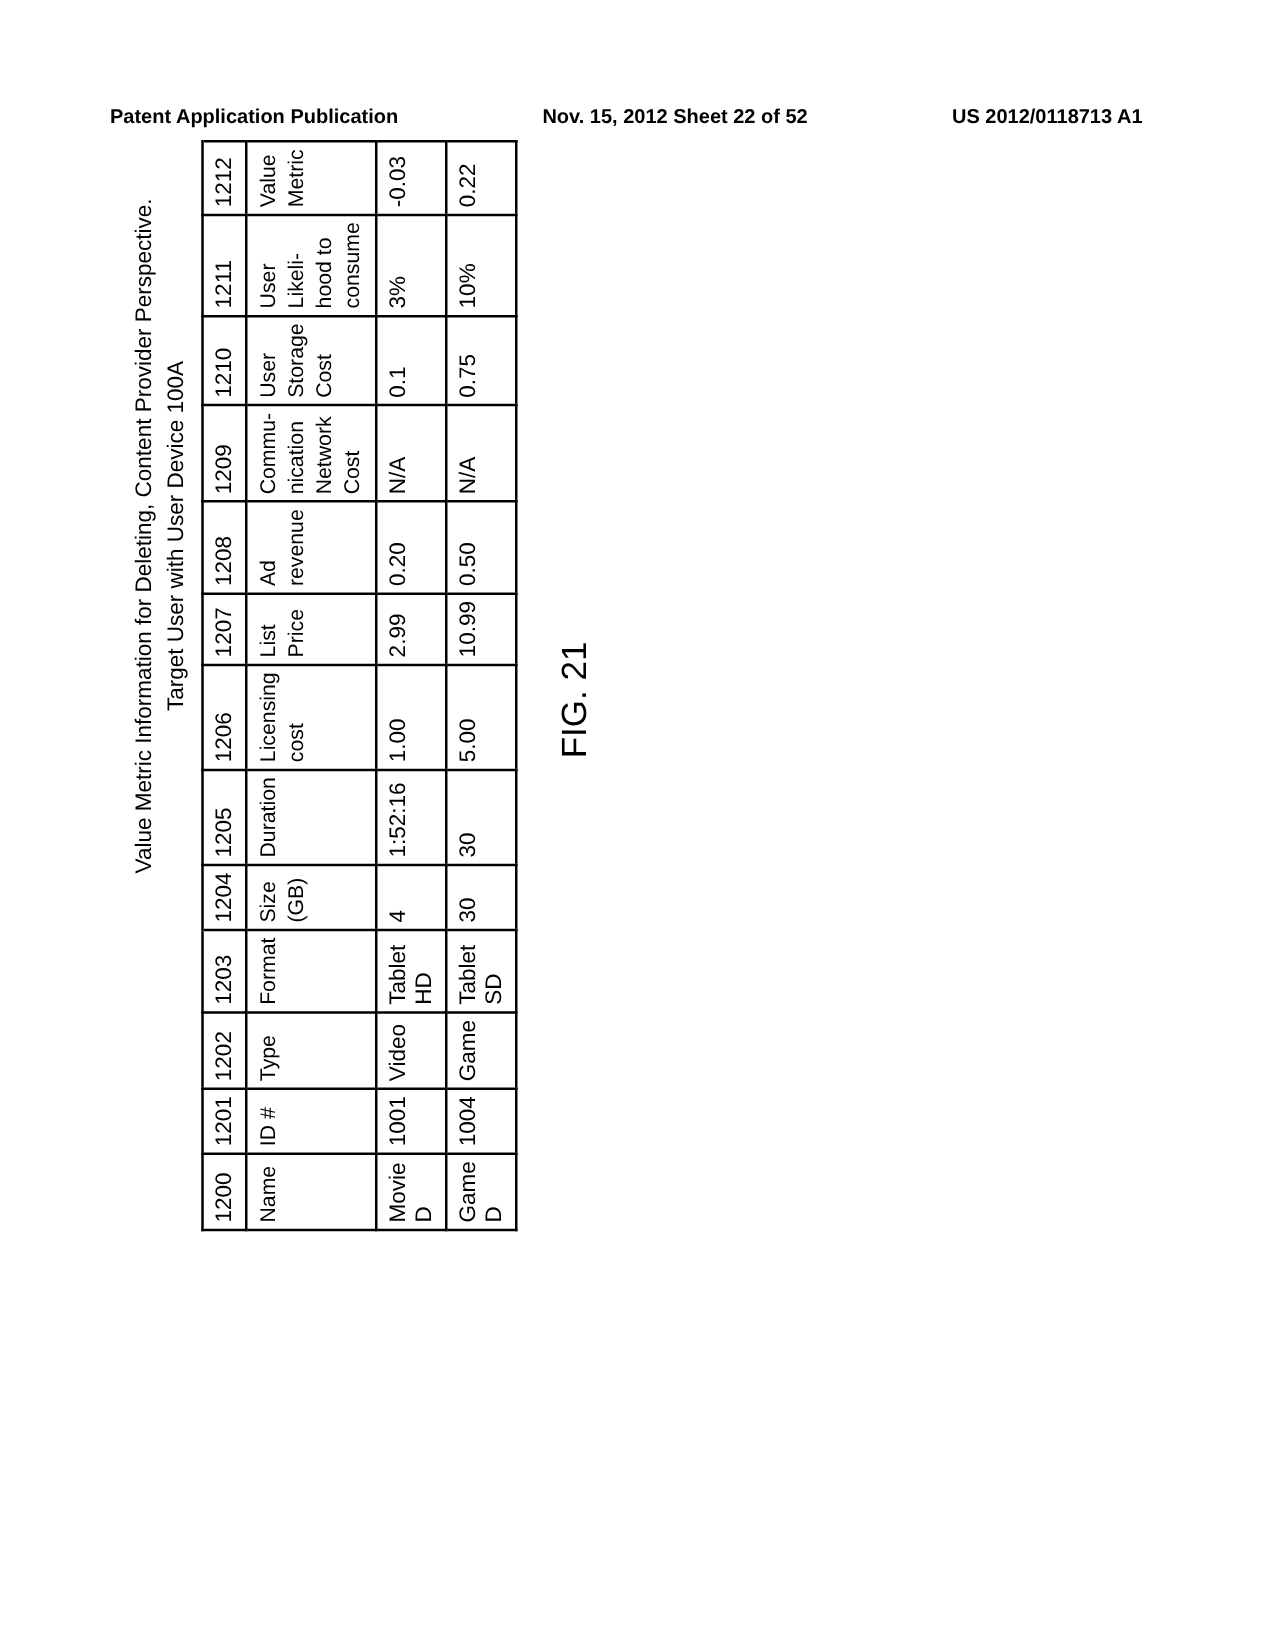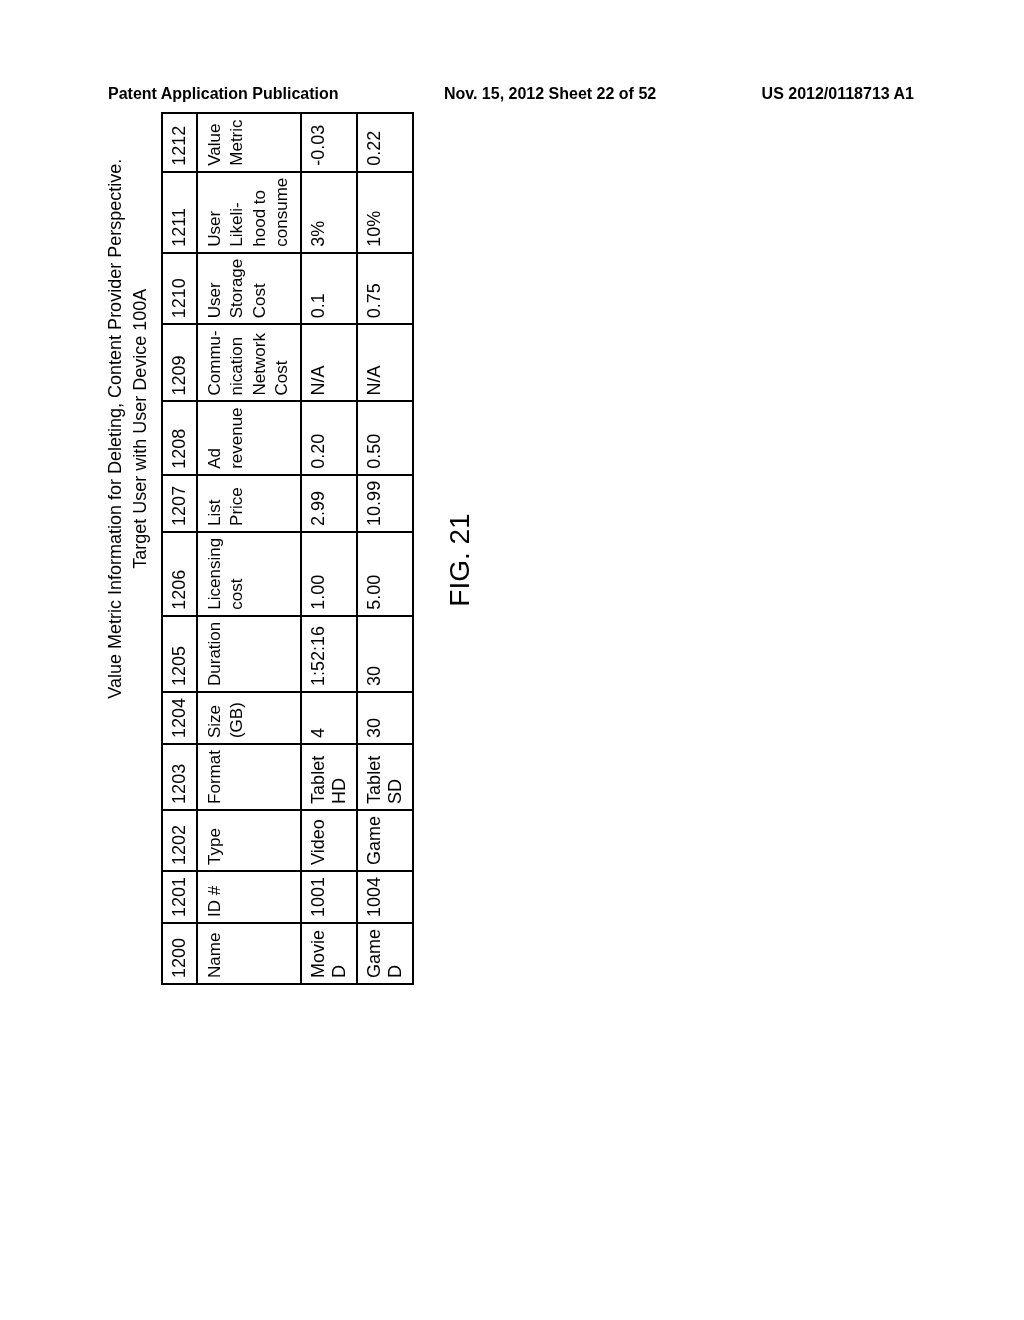--- a/index.html
+++ b/index.html
@@ -7,21 +7,21 @@
       padding: 0;
       font-family: Arial, Helvetica, sans-serif;
       background: #fff;
       width: 1024px;
       height: 1320px;
       position: relative;
     }
     .page-header {
       position: absolute;
       top: 85px;
-      left: 108px;
+      left: 88px;
       right: 110px;
       display: flex;
       justify-content: space-between;
       font-size: 16px;
       font-weight: bold;
       gap: 40px;
     }
     .page-header .center {
     }
     .content-wrap {

